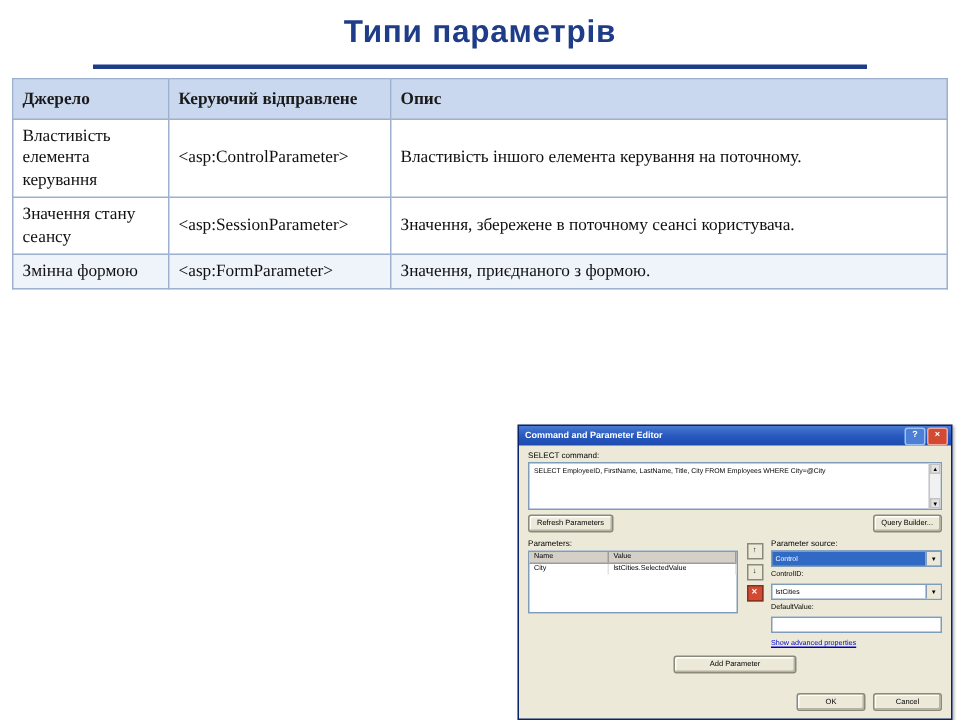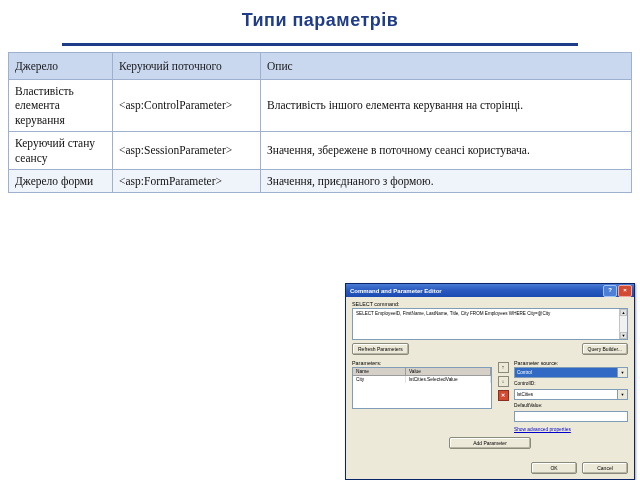--- a/index.html
+++ b/index.html
@@ -21,21 +21,21 @@
     background: #ffffff;
   }
   .title {
     position: absolute;
     left: 0;
     top: 10px;
     width: 640px;
     text-align: center;
     font-family: "Liberation Sans", sans-serif;
     font-weight: bold;
-    font-size: 18px;
+    font-size: 21px;
     color: #1F3C88;
     letter-spacing: 0.5px;
   }
   .title-rule {
     position: absolute;
     left: 62px;
     top: 43px;
     width: 516px;
     height: 3px;
     background: #1F3C88;
@@ -48,21 +48,21 @@
     border-collapse: collapse;
     table-layout: fixed;
     font-size: 11.5px;
   }
   table.params th {
     background: #C9D7EF;
     border: 1px solid #9DB0CE;
     text-align: left;
     padding: 4px 6px;
     font-family: "Liberation Serif", serif;
-    font-weight: normal;
+    font-weight: bold;
     font-size: 11.5px;
     color: #1a1a1a;
     height: 18px;
   }
   table.params td {
     border: 1px solid #9DB0CE;
     padding: 4px 6px;
     vertical-align: middle;
     font-size: 11.5px;
     line-height: 1.25;
@@ -258,37 +258,37 @@
 
   <table class="params">
     <colgroup>
       <col class="col1">
         <col class="col2">
         <col class="col3">
     </colgroup>
     <thead>
       <tr>
         <th>Джерело</th>
-        <th>Керуючий поточного</th>
+        <th>Керуючий відправлене</th>
         <th>Опис</th>
       </tr>
     </thead>
     <tbody>
       <tr>
         <td>Властивість елемента керування</td>
         <td>&lt;asp:ControlParameter&gt;</td>
-        <td class="justify">Властивість іншого елемента керування на сторінці.</td>
+        <td class="justify">Властивість іншого елемента керування на поточному.</td>
       </tr>
       <tr>
-        <td>Керуючий стану сеансу</td>
+        <td>Значення стану сеансу</td>
         <td>&lt;asp:SessionParameter&gt;</td>
         <td class="justify">Значення, збережене в поточному сеансі користувача.</td>
       </tr>
       <tr class="alt">
-        <td>Джерело форми</td>
+        <td>Змінна формою</td>
         <td>&lt;asp:FormParameter&gt;</td>
         <td class="justify">Значення, приєднаного з формою.</td>
       </tr>
     </tbody>
   </table>
 
   <div class="dialog">
     <div class="dialog-titlebar">
       <span class="dialog-title-text">Command and Parameter Editor</span>
       <span class="tb-btn">?</span>

